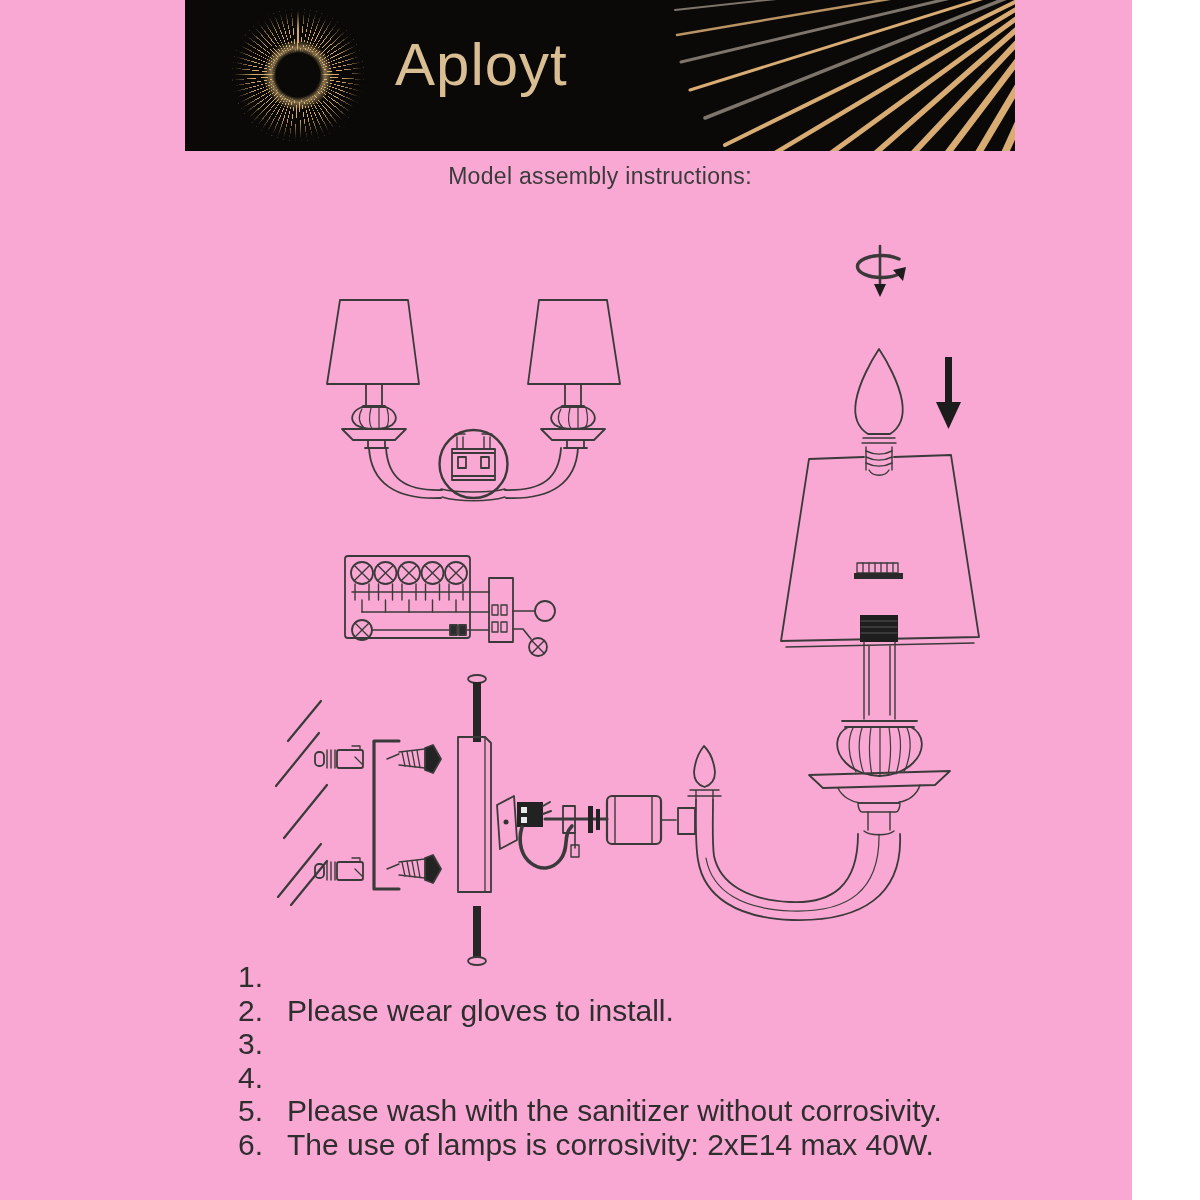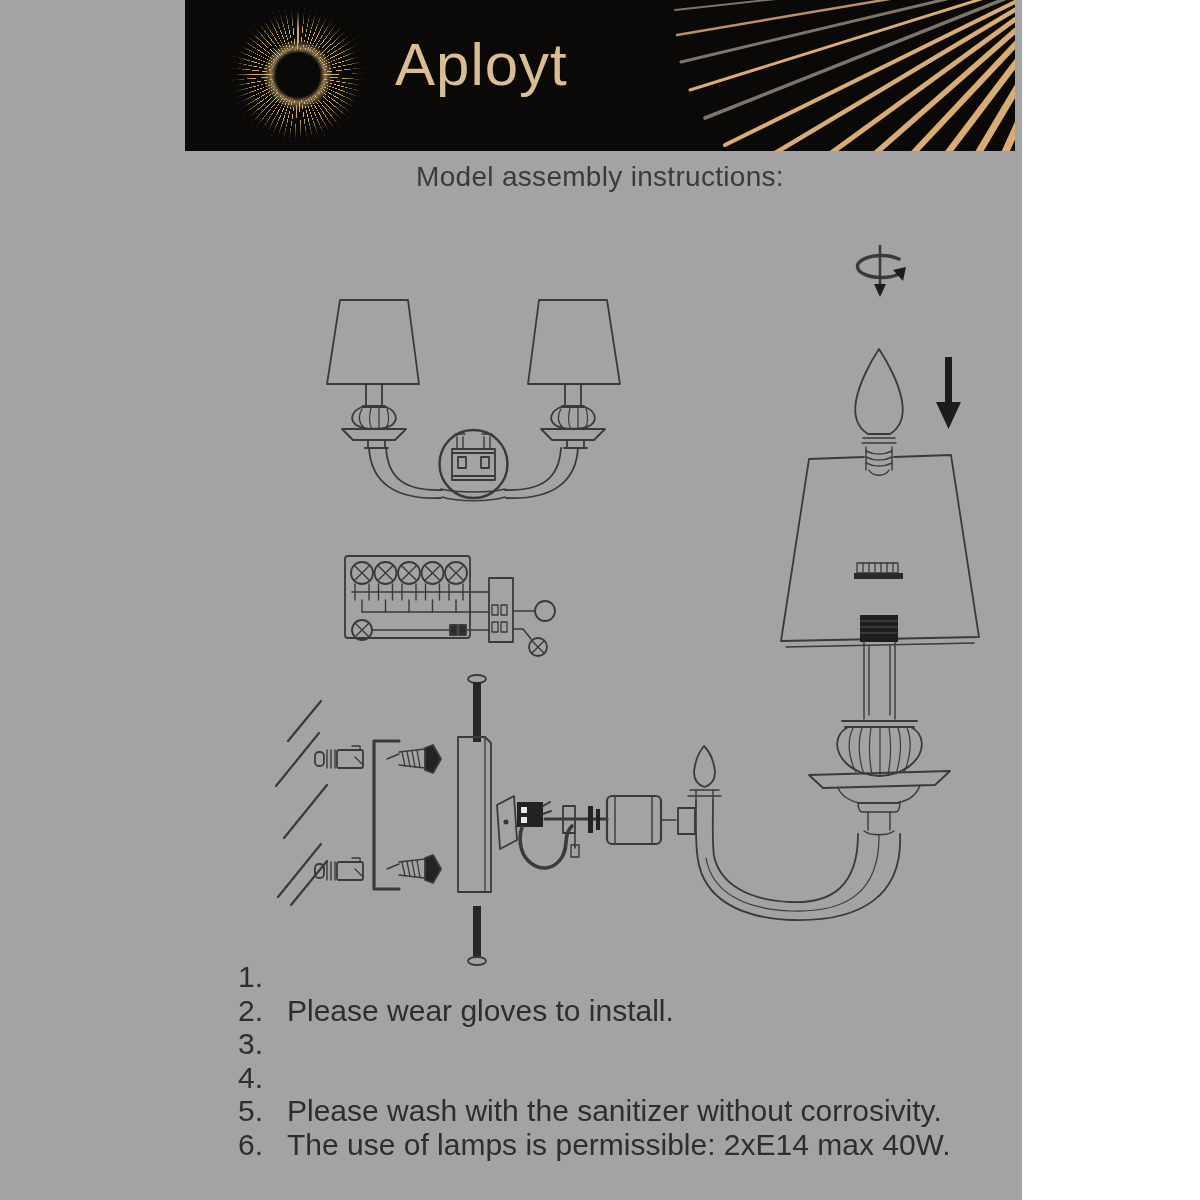--- a/index.html
+++ b/index.html
@@ -1,30 +1,30 @@
 <!DOCTYPE html>
 <html><head>
 <meta charset="utf-8">
 <style>
   html,body{margin:0;padding:0;background:#ffffff;}
-  .page{position:relative;width:1022px;height:1200px;background:#a3a3a3;overflow:hidden;
+  .page{position:relative;width:1132px;height:1200px;background:#f9a8d4;overflow:hidden;
         font-family:"Liberation Sans",sans-serif;}
   
   .hdr{position:absolute;left:185px;top:0;width:830px;height:151px;background:#0b0907;overflow:hidden;}
   .starburst{position:absolute;left:47px;top:9px;width:132px;height:132px;border-radius:50%;
      background:repeating-conic-gradient(rgba(220,178,110,0.95) 0deg 0.9deg, rgba(0,0,0,0) 0.9deg 5.2deg);}
   .starburst::after{content:"";position:absolute;inset:0;border-radius:50%;
      background:radial-gradient(circle,#0b0907 0px,#0b0907 22px,rgba(238,200,134,0.55) 27px,
         rgba(11,9,7,0) 35px,rgba(11,9,7,0) 45px,#0b0907 64px);}
   .brand{position:absolute;left:210px;top:30px;width:360px;color:#d9bd93;font-size:60px;
      letter-spacing:1px;font-weight:400;}
   .rays{position:absolute;left:0;top:0;}
   
   .title{position:absolute;left:0;top:160px;width:1200px;text-align:center;color:#3b3b3b;
-     font-size:28px;line-height:33px;letter-spacing:0.3px;}
+     font-size:23px;line-height:33px;letter-spacing:0.3px;}
   
   .art{position:absolute;left:0;top:0;}
   
   .instr{position:absolute;left:238px;top:960px;color:#2e2e2e;font-size:30px;}
   .instr .row{display:flex;line-height:33.6px;}
   .instr .num{width:49px;flex:0 0 49px;}
 </style>
 </head>
 <body>
 
@@ -225,17 +225,17 @@
     </div>
     <div class="row">
       <span class="num">4.</span>
     </div>
     <div class="row">
       <span class="num">5.</span>
       <span class="txt">Please wash with the sanitizer without corrosivity.</span>
     </div>
     <div class="row">
       <span class="num">6.</span>
-      <span class="txt">The use of lamps is permissible: 2xE14 max 40W.</span>
+      <span class="txt">The use of lamps is corrosivity: 2xE14 max 40W.</span>
     </div>
   </div>
 
 </div>
 
 </body></html>

